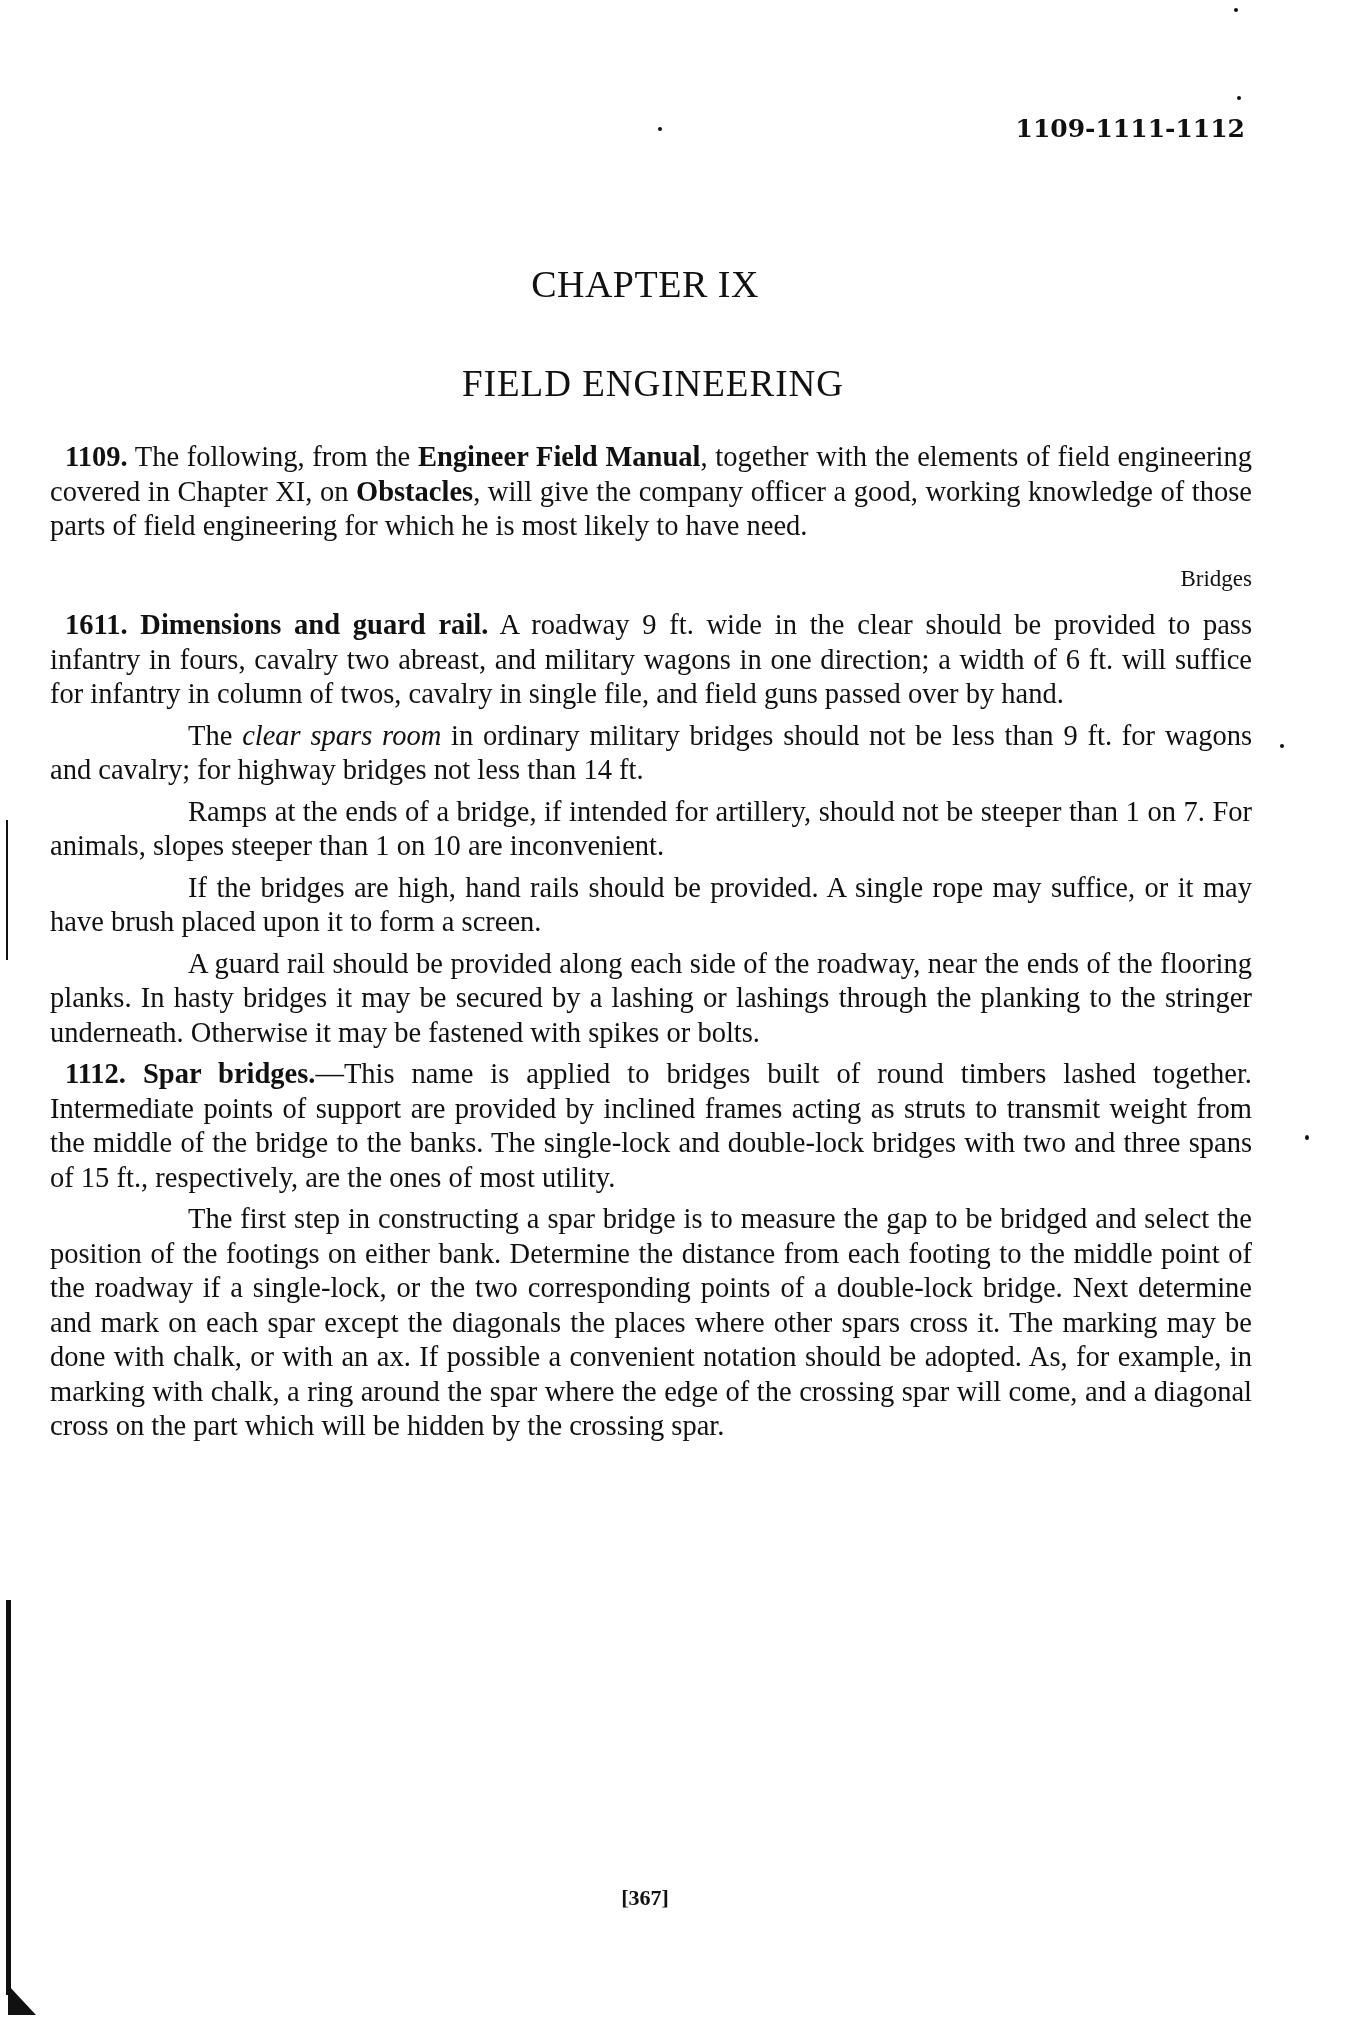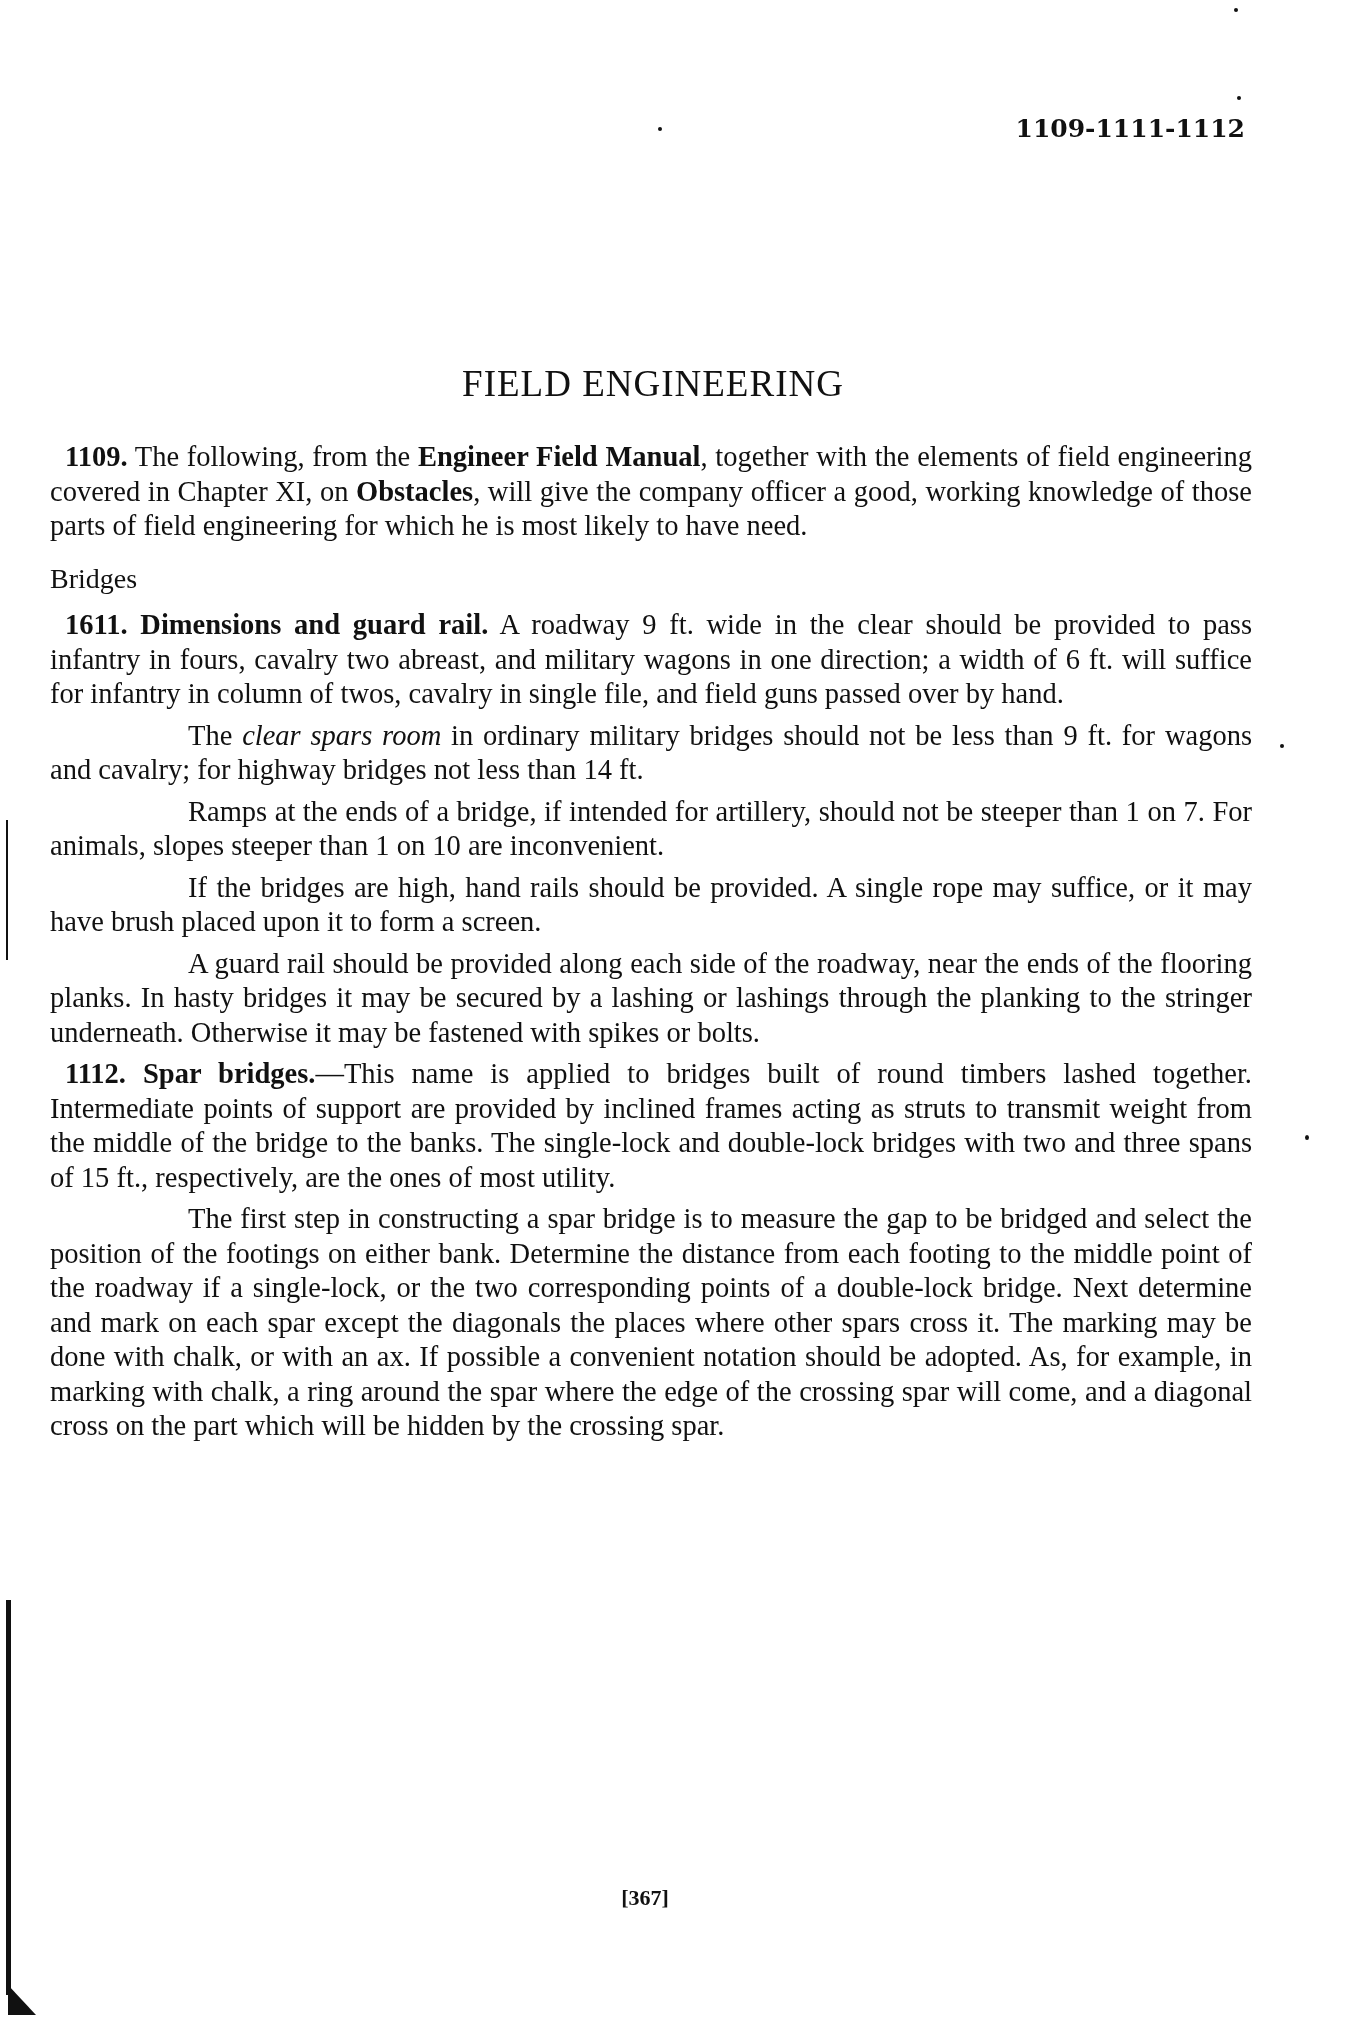--- a/index.html
+++ b/index.html
@@ -27,38 +27,39 @@
       text-align: justify;
     }
     .para { margin: 0; }
     .para.first { text-indent: 15px; }
     .para.indent { text-indent: 138px; margin-top: 7px; }
     .para + .para.first { margin-top: 7px; }
     .num { font-weight: bold; }
     .bold { font-weight: bold; }
     .ital { font-style: italic; }
     .section-heading {
-      text-align: left; margin: 18px 0 12px 0; font-size: 28px;
+      text-align: right; margin: 18px 0 12px 0; font-size: 23px;
     }
     .folio {
       position: absolute; top: 1885px; left: 0; width: 1290px; text-align: center;
       font-family: "Liberation Serif", serif; font-size: 22px; font-weight: bold;
     }
     .binding-mark {
       position: absolute; left: 6px; width: 6px; background: #111;
     }
     .speck { position: absolute; background: #111; border-radius: 50%; }
   </style>
 </head>
 <body>
 
 <div class="page">
 
   <div class="running-head">1109-1111-1112</div>
 
+  <div class="chapter">CHAPTER IX</div>
   <div class="title">FIELD ENGINEERING</div>
 
   <div class="body-text" style="top:440px;">
     <p class="para first"><span class="num">1109.</span><span> The following, from the </span><span class="bold">Engineer Field Manual</span><span>, together with the elements of field engineering covered in Chapter XI, on </span><span class="bold">Obstacles</span><span>, will give the company officer a good, working knowledge of those parts of field engineering for which he is most likely to have need.</span></p>
 
     <div class="section-heading">Bridges</div>
 
     <p class="para first"><span class="num">1611.</span><span class="bold"> Dimensions and guard rail.</span><span> A roadway 9 ft. wide in the clear should be provided to pass infantry in fours, cavalry two abreast, and military wagons in one direction; a width of 6 ft. will suffice for infantry in column of twos, cavalry in single file, and field guns passed over by hand.</span></p>
 
 

